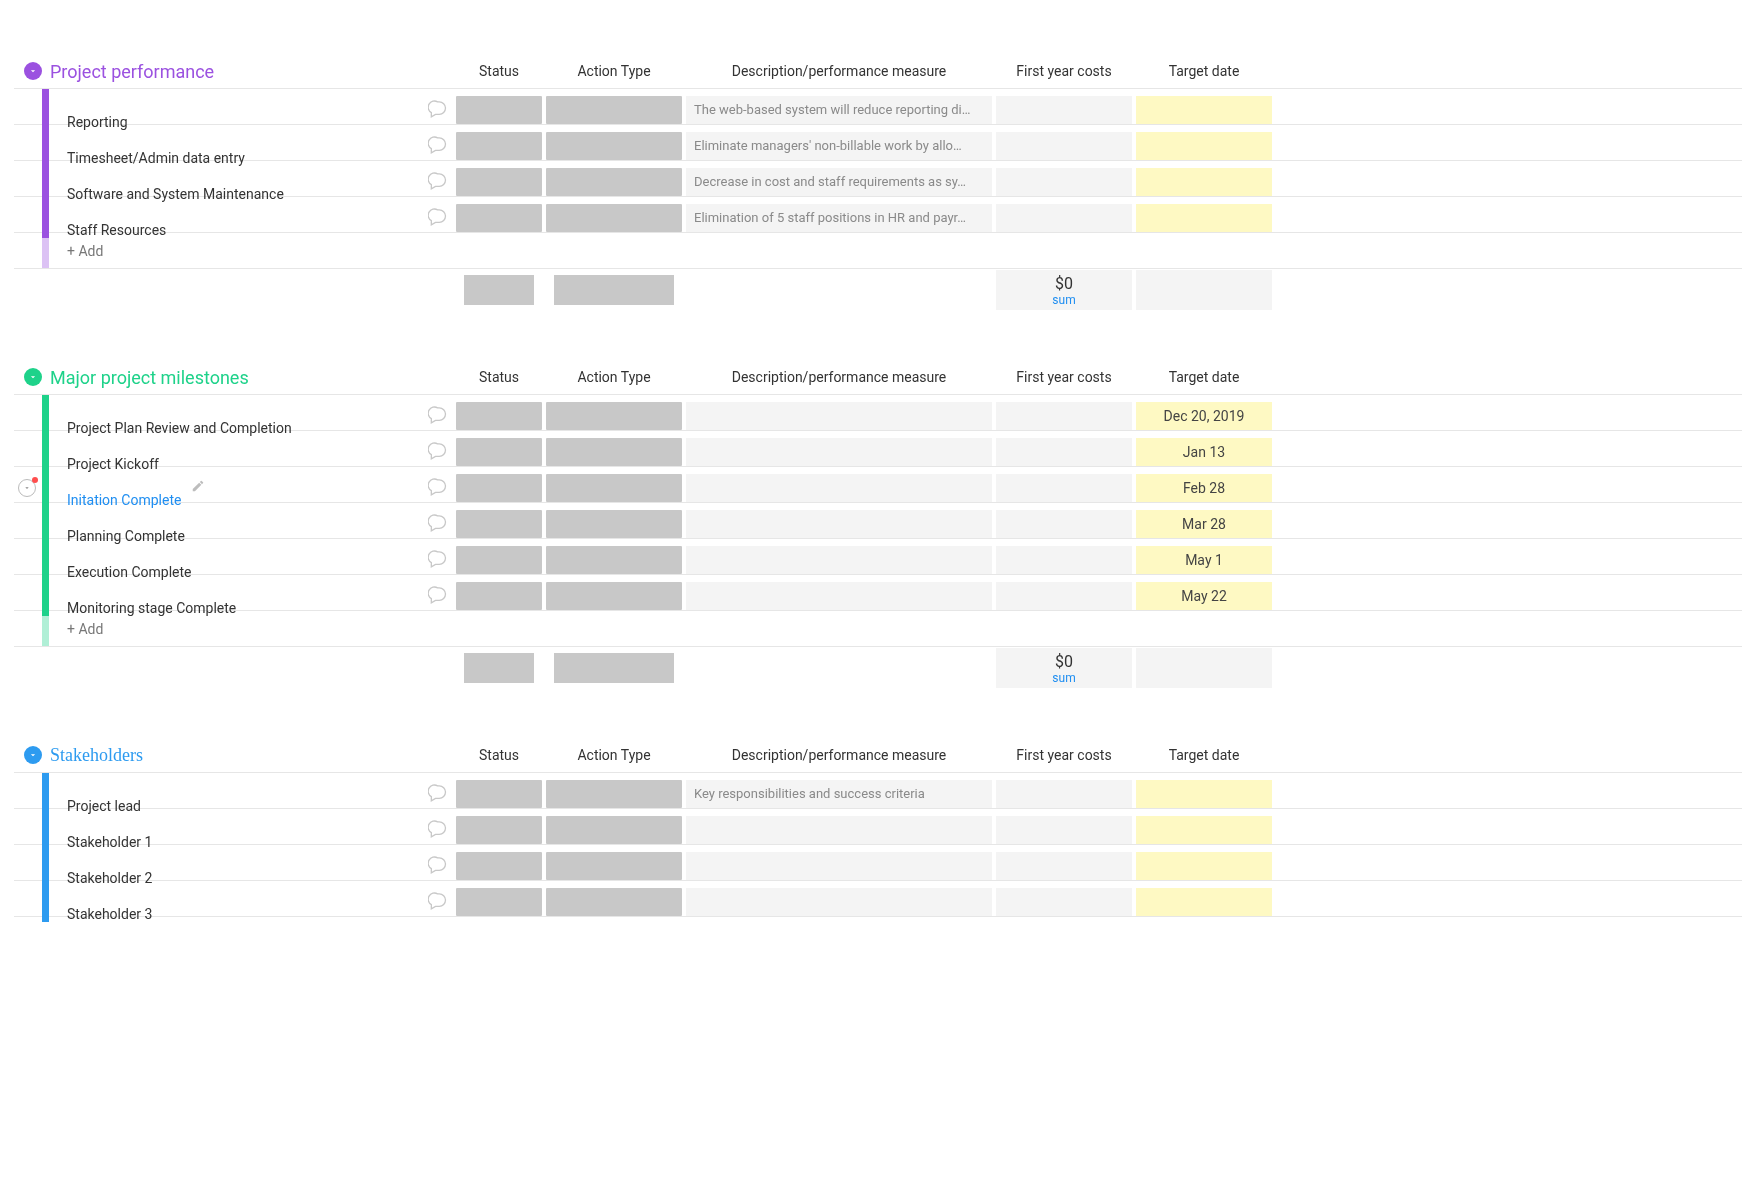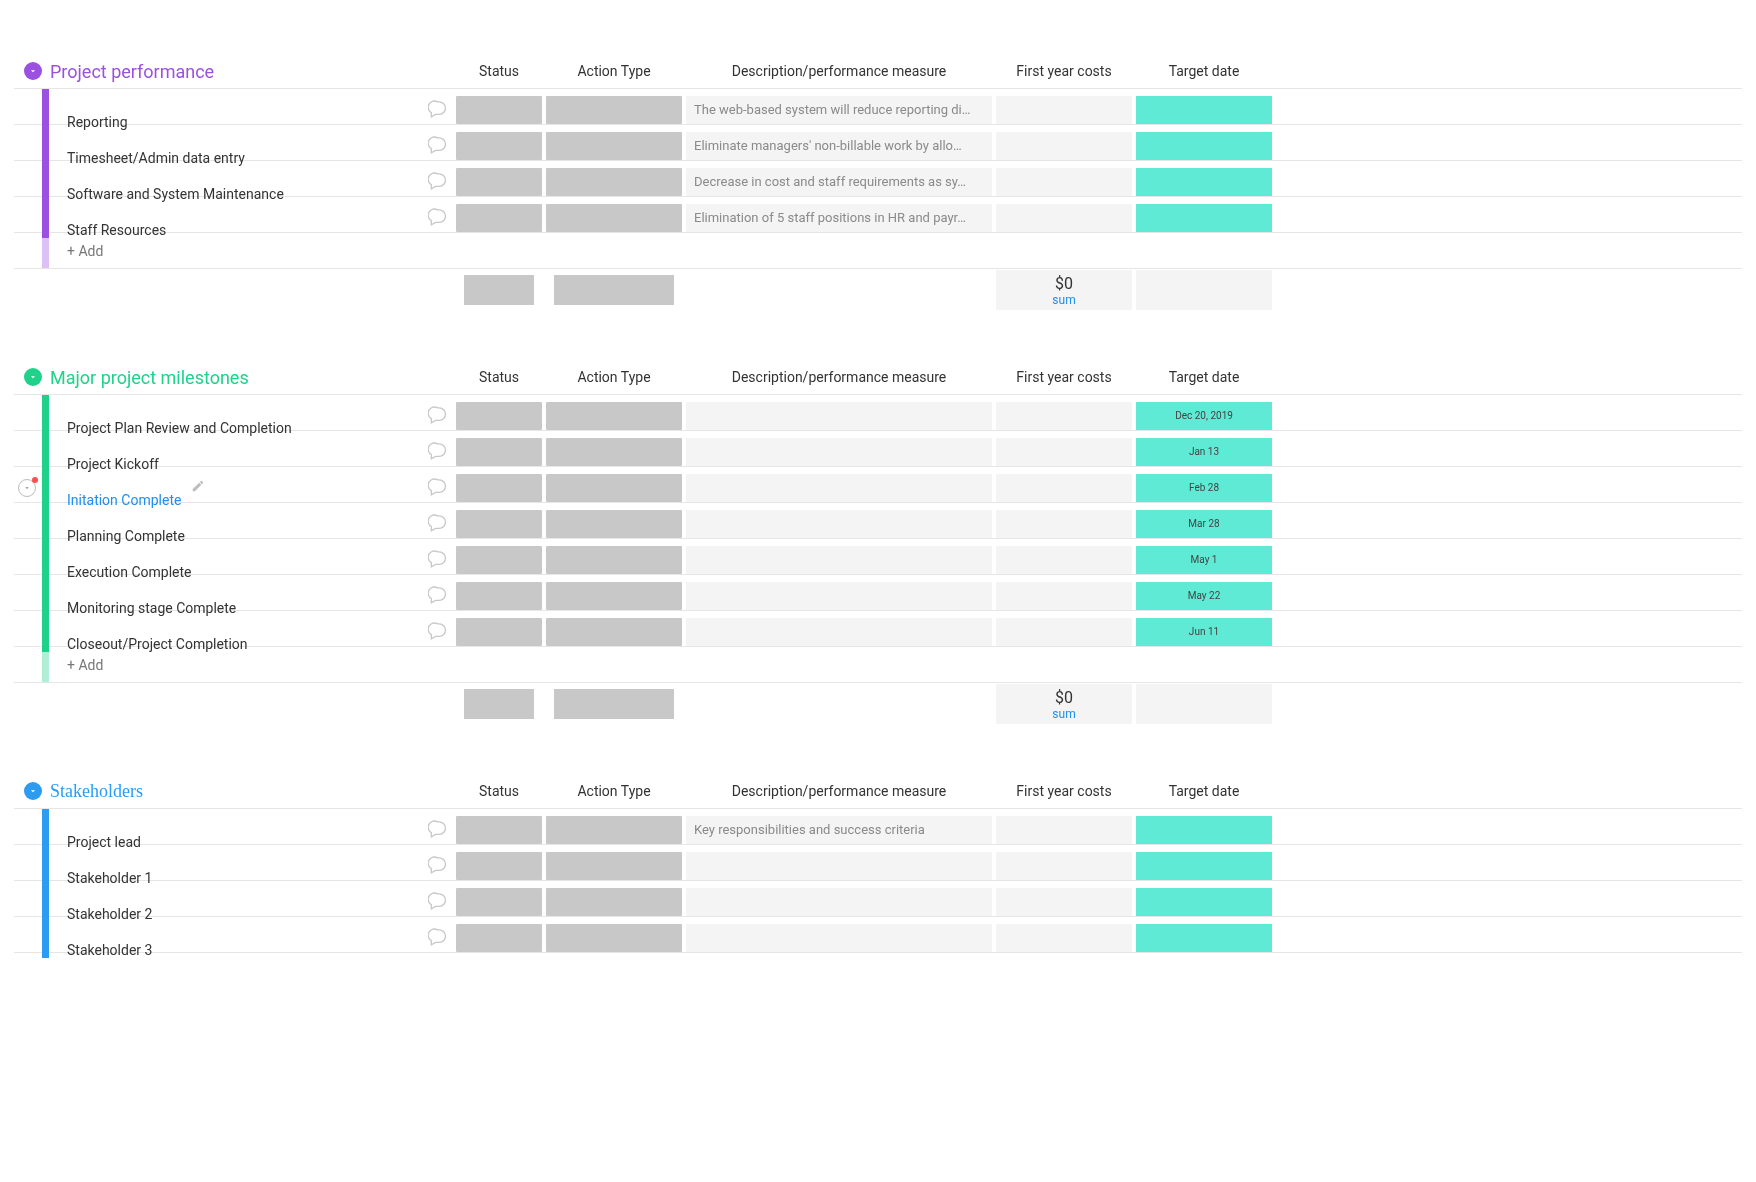--- a/index.html
+++ b/index.html
@@ -122,25 +122,25 @@
     padding: 0 8px;
     font-size: 13px;
     color: #8a8a8a;
     white-space: nowrap;
     overflow: hidden;
     text-overflow: ellipsis;
   }
   .date-cell {
     height: 28px;
     margin: 4px 2px;
-    background: #5eead4;
+    background: #fef9c3;
     display: flex;
     align-items: center;
     justify-content: center;
-    font-size: 10px;
+    font-size: 14px;
     color: #444;
   }
 
   .add-row {
     border-bottom: 1px solid #e6e6e6;
     height: 36px;
   }
   .add-name-cell {
     display: flex;
     align-items: center;
@@ -394,34 +394,20 @@
           <span class="comment-cell"><svg width="20" height="20" viewBox="0 0 24 24" fill="none" stroke="#c8c8c8" stroke-width="1.6">
               <path d="M21 11.5a7.5 7.5 0 0 1-7.5 7.5H9l-5 3v-5A7.5 7.5 0 0 1 11.5 4h2A7.5 7.5 0 0 1 21 11.5z"></path>
             </svg></span>
         </div>
         <div class="gray-cell"></div>
         <div class="gray-cell"></div>
         <div class="desc-cell"></div>
         <div class="light-gray-cell"></div>
         <div class="date-cell">May 22</div>
       </div>
-      <div class="data-row">
-        <div class="name-cell">
-          <div class="color-bar" style="background: rgb(30, 210, 138);"></div>
-          <span class="row-name">Closeout/Project Completion</span>
-          <span class="comment-cell"><svg width="20" height="20" viewBox="0 0 24 24" fill="none" stroke="#c8c8c8" stroke-width="1.6">
-              <path d="M21 11.5a7.5 7.5 0 0 1-7.5 7.5H9l-5 3v-5A7.5 7.5 0 0 1 11.5 4h2A7.5 7.5 0 0 1 21 11.5z"></path>
-            </svg></span>
-        </div>
-        <div class="gray-cell"></div>
-        <div class="gray-cell"></div>
-        <div class="desc-cell"></div>
-        <div class="light-gray-cell"></div>
-        <div class="date-cell">Jun 11</div>
-      </div>
       <div class="add-row">
         <div class="add-name-cell">
           <div class="add-color-bar" style="background: rgb(30, 210, 138);"></div>
           <span class="add-label">+ Add</span>
         </div>
         <div></div>
         <div></div>
         <div></div>
         <div></div>
         <div></div>

